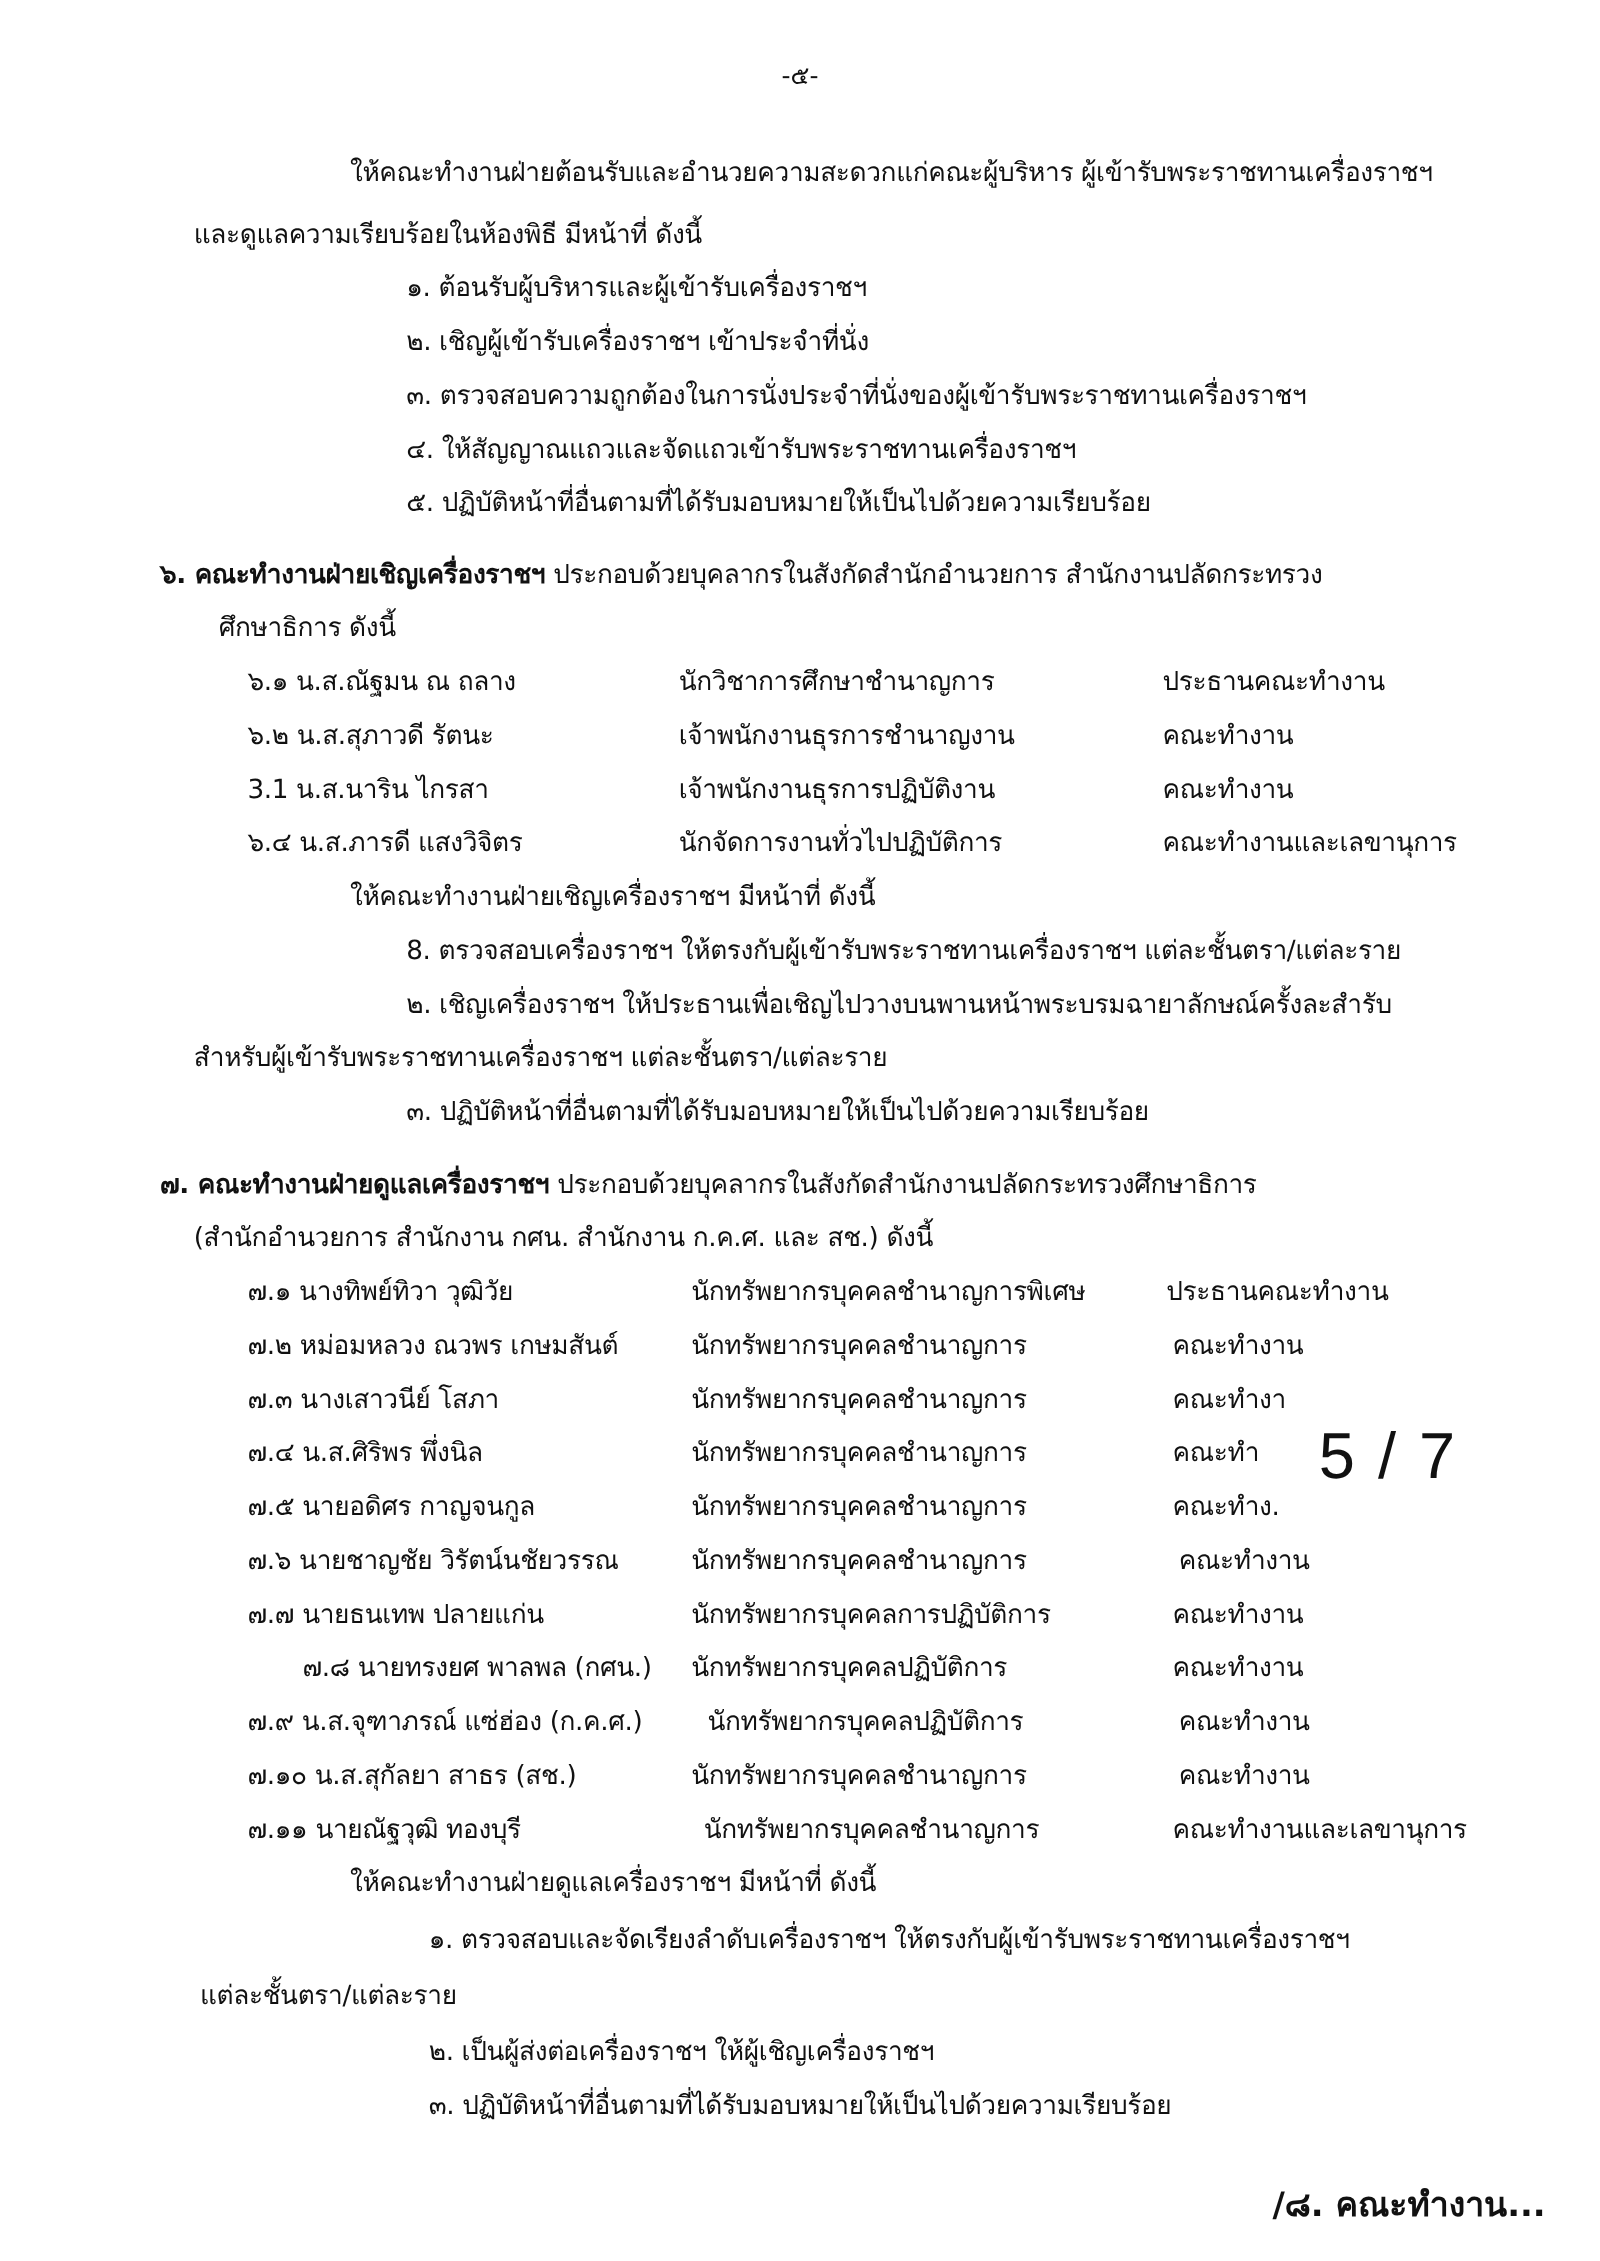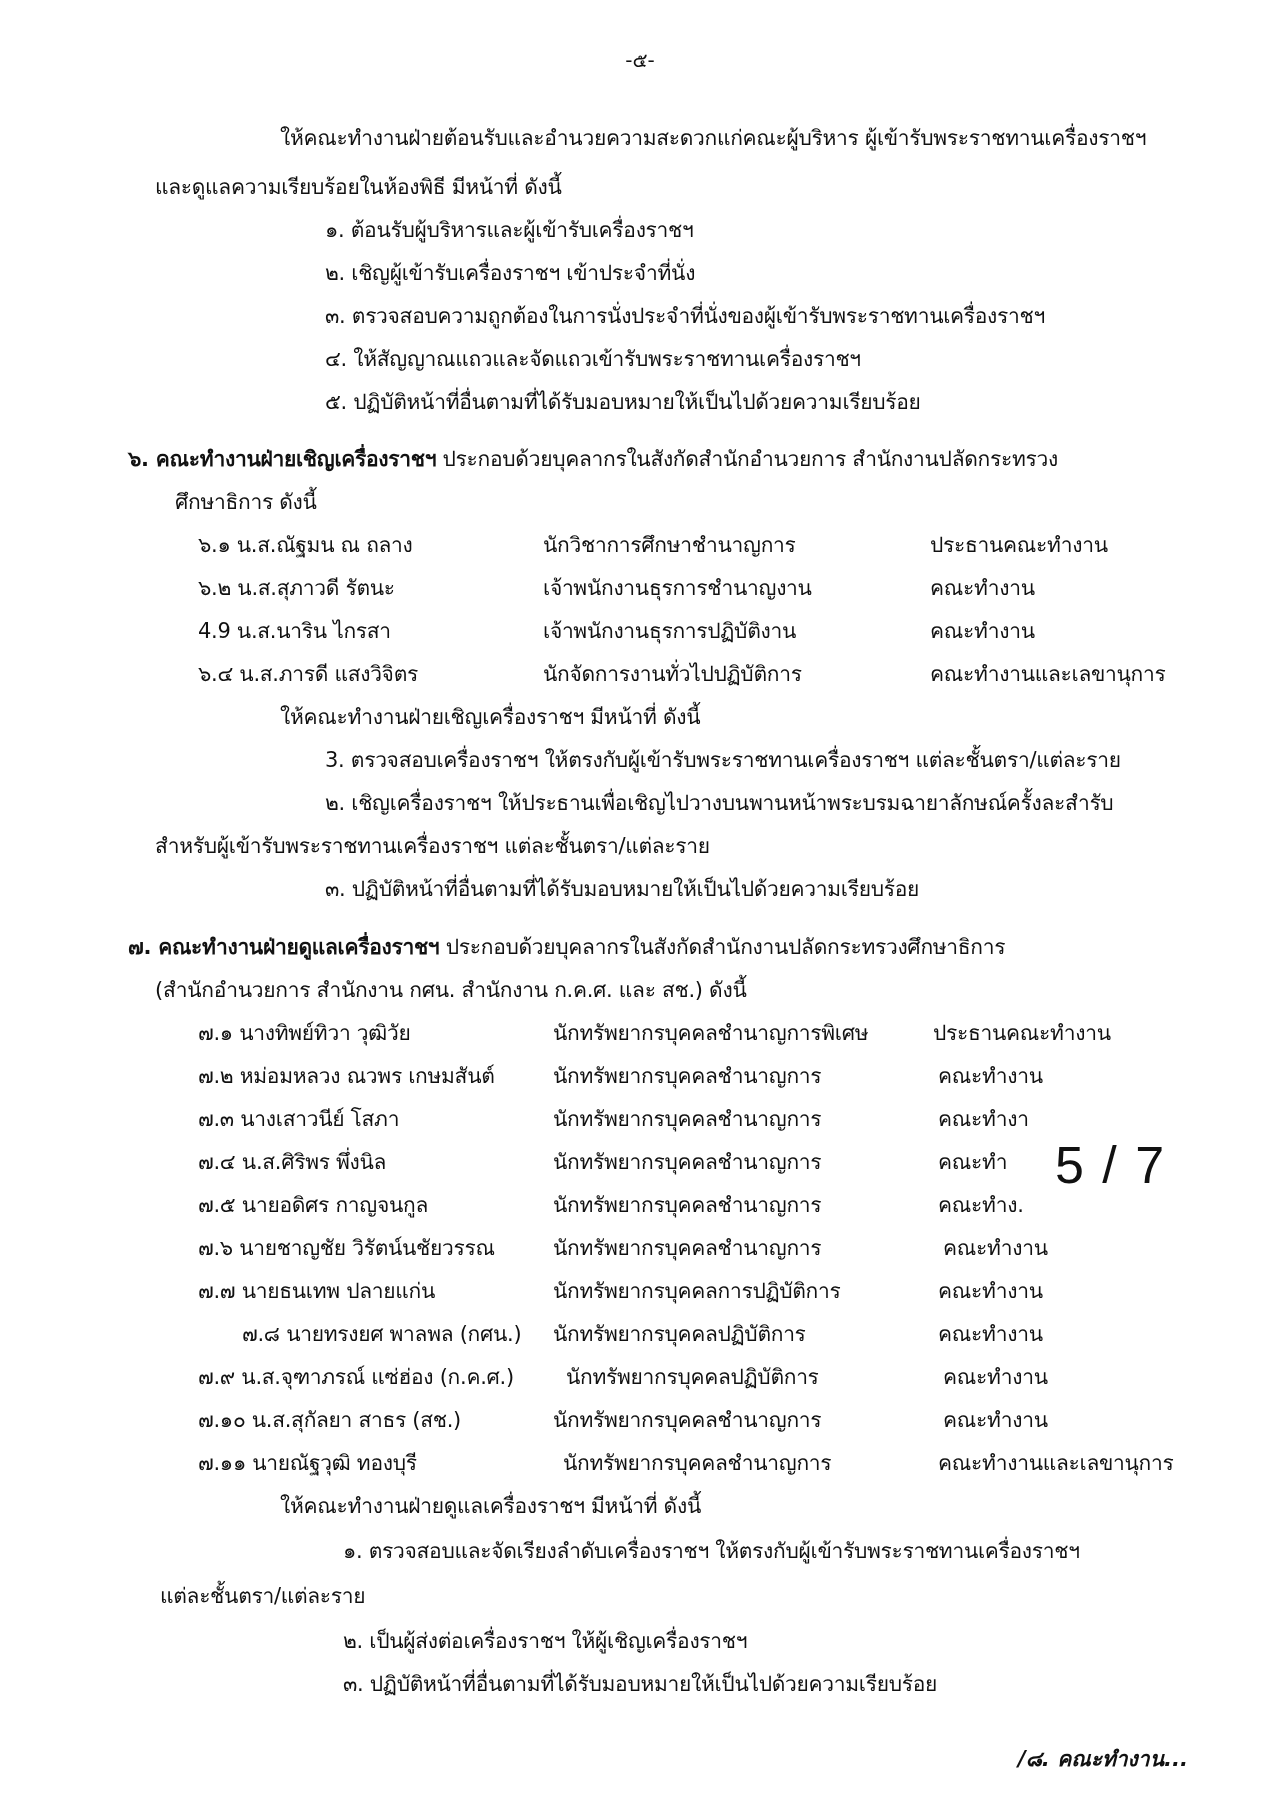--- a/index.html
+++ b/index.html
@@ -7,21 +7,21 @@
          font-family: "DejaVu Sans", "Liberation Sans", sans-serif; color: #111; }
   .page { position: absolute; left: 0; top: 0; width: 1280px; height: 1809px; }
   .line { position: absolute; font-size: 21px; line-height: 28px; white-space: nowrap; letter-spacing: -0.3px; }
   .b { font-weight: bold; }
   .pageno { position: absolute; left: 0; width: 1280px; top: 44px; text-align: center; font-size: 20px; }
   .row { position: absolute; font-size: 21px; line-height: 28px; white-space: nowrap; letter-spacing: -0.3px; }
   .c1 { position: absolute; }
   .c2 { position: absolute; }
   .c3 { position: absolute; }
   .stamp { position: absolute; left: 1055px; top: 1135px; font-family: "Liberation Sans", sans-serif; font-size: 52px; line-height: 60px; color: #111; letter-spacing: 2px; }
-  .footer { position: absolute; left: 1018px; top: 1742px; font-size: 21px; font-weight: bold; font-style: italic; }
+  .footer { position: absolute; left: 1018px; top: 1742px; font-size: 27px; font-weight: bold; }
 </style>
 </head>
 <body>
 
 <div class="page">
 
   <div class="pageno">-๕-</div>
 
   <div class="line" style="left:280px; top:124px;">ให้คณะทำงานฝ่ายต้อนรับและอำนวยความสะดวกแก่คณะผู้บริหาร ผู้เข้ารับพระราชทานเครื่องราชฯ</div>
   <div class="line" style="left:155px; top:173px;">และดูแลความเรียบร้อยในห้องพิธี มีหน้าที่ ดังนี้</div>
@@ -41,32 +41,32 @@
     <span class="c1" style="left:198px;">๖.๑ น.ส.ณัฐมน  ณ ถลาง</span>
     <span class="c2" style="left:543px;">นักวิชาการศึกษาชำนาญการ</span>
     <span class="c3" style="left:930px;">ประธานคณะทำงาน</span>
   </div>
   <div class="row" style="top:574px; left:0; width:1280px;">
     <span class="c1" style="left:198px;">๖.๒ น.ส.สุภาวดี  รัตนะ</span>
     <span class="c2" style="left:543px;">เจ้าพนักงานธุรการชำนาญงาน</span>
     <span class="c3" style="left:930px;">คณะทำงาน</span>
   </div>
   <div class="row" style="top:617px; left:0; width:1280px;">
-    <span class="c1" style="left:198px;">4.9 น.ส.นาริน  ไกรสา</span>
+    <span class="c1" style="left:198px;">3.1 น.ส.นาริน  ไกรสา</span>
     <span class="c2" style="left:543px;">เจ้าพนักงานธุรการปฏิบัติงาน</span>
     <span class="c3" style="left:930px;">คณะทำงาน</span>
   </div>
   <div class="row" style="top:660px; left:0; width:1280px;">
     <span class="c1" style="left:198px;">๖.๔ น.ส.ภารดี แสงวิจิตร</span>
     <span class="c2" style="left:543px;">นักจัดการงานทั่วไปปฏิบัติการ</span>
     <span class="c3" style="left:930px;">คณะทำงานและเลขานุการ</span>
   </div>
 
   <div class="line" style="left:280px; top:703px;">ให้คณะทำงานฝ่ายเชิญเครื่องราชฯ มีหน้าที่ ดังนี้</div>
-  <div class="line" style="left:325px; top:746px;">3. ตรวจสอบเครื่องราชฯ ให้ตรงกับผู้เข้ารับพระราชทานเครื่องราชฯ แต่ละชั้นตรา/แต่ละราย</div>
+  <div class="line" style="left:325px; top:746px;">8. ตรวจสอบเครื่องราชฯ ให้ตรงกับผู้เข้ารับพระราชทานเครื่องราชฯ แต่ละชั้นตรา/แต่ละราย</div>
   <div class="line" style="left:325px; top:789px;">๒. เชิญเครื่องราชฯ ให้ประธานเพื่อเชิญไปวางบนพานหน้าพระบรมฉายาลักษณ์ครั้งละสำรับ</div>
   <div class="line" style="left:155px; top:832px;">สำหรับผู้เข้ารับพระราชทานเครื่องราชฯ แต่ละชั้นตรา/แต่ละราย</div>
   <div class="line" style="left:325px; top:875px;">๓. ปฏิบัติหน้าที่อื่นตามที่ได้รับมอบหมายให้เป็นไปด้วยความเรียบร้อย</div>
 
   <div class="line" style="left:128px; top:933px;">
     <span class="b">๗. คณะทำงานฝ่ายดูแลเครื่องราชฯ</span>
     <span>ประกอบด้วยบุคลากรในสังกัดสำนักงานปลัดกระทรวงศึกษาธิการ</span>
   </div>
   <div class="line" style="left:155px; top:976px;">(สำนักอำนวยการ สำนักงาน กศน. สำนักงาน ก.ค.ศ. และ สช.) ดังนี้</div>
 

